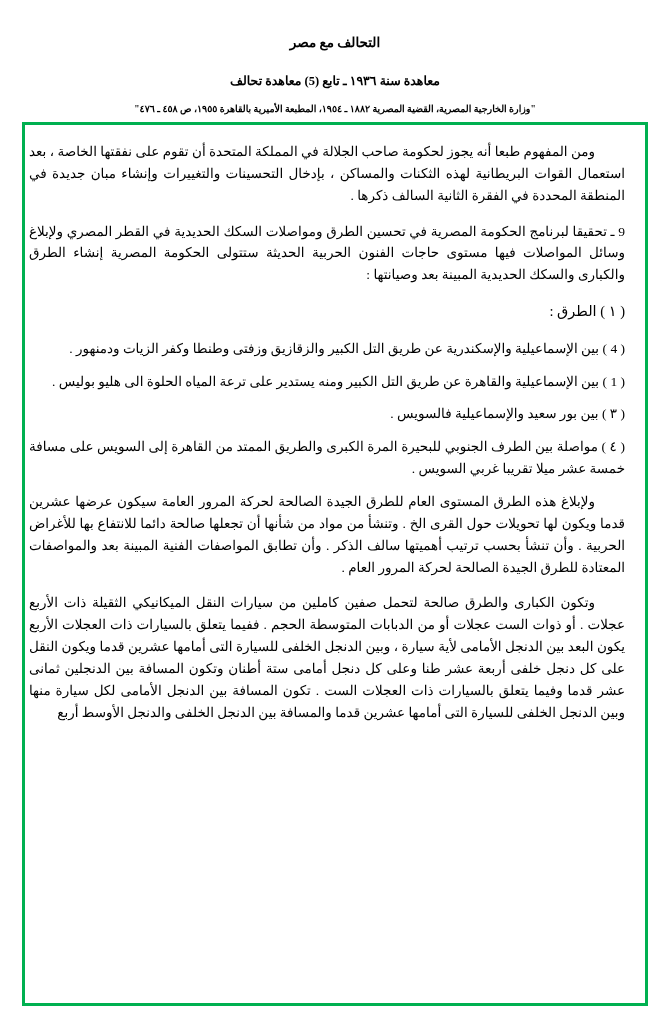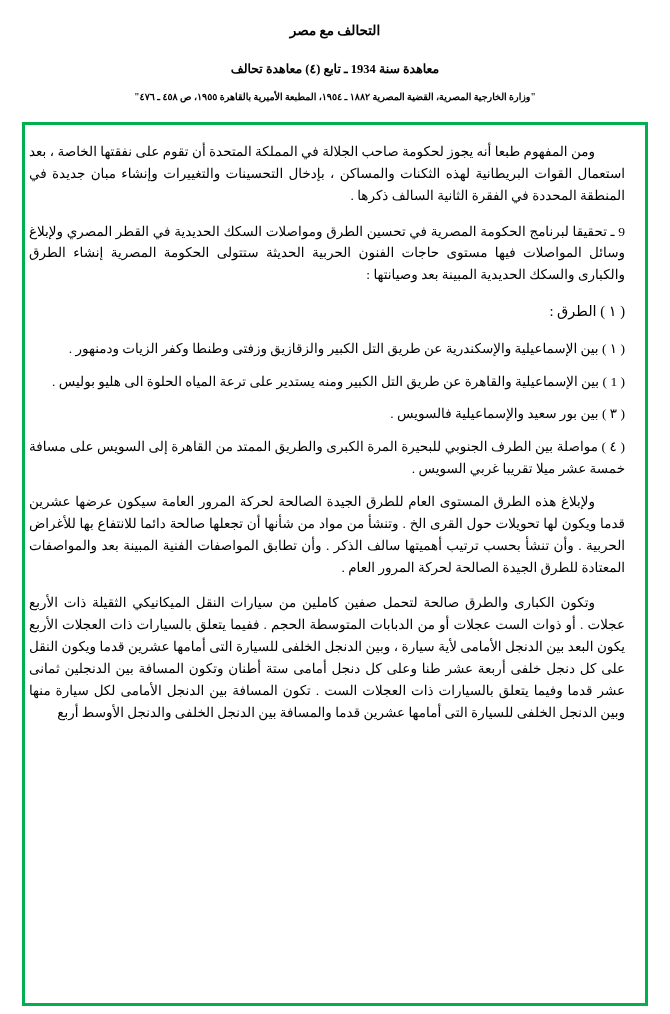--- a/index.html
+++ b/index.html
@@ -18,21 +18,21 @@
   .page {
     width: 670px;
     height: 1014px;
     position: relative;
     box-sizing: border-box;
   }
 
   
   .header {
     text-align: center;
-    padding-top: 22px;
+    padding-top: 34px;
   }
   .header .title {
     font-size: 13.5px;
     font-weight: bold;
     letter-spacing: 0px;
     margin-bottom: 22px;
     direction: rtl;
   }
   .header .subtitle {
     font-size: 12.5px;
@@ -89,30 +89,30 @@
     margin-bottom: 0;
   }
 </style>
 </head>
 <body>
 
 <div class="page">
 
   <div class="header">
     <div class="title">التحالف مع مصر</div>
-    <div class="subtitle">معاهدة سنة 1934 ـ تابع (٤) معاهدة تحالف</div>
+    <div class="subtitle">معاهدة سنة ١٩٣٦ ـ تابع (5) معاهدة تحالف</div>
     <div class="source">"وزارة الخارجية المصرية، القضية المصرية ١٨٨٢ ـ ١٩٥٤، المطبعة الأميرية بالقاهرة ١٩٥٥، ص ٤٥٨ ـ ٤٧٦"</div>
   </div>
 
   <div class="frame">
     <div class="frame-inner">
       <p class="para indent">ومن المفهوم طبعا أنه يجوز لحكومة صاحب الجلالة في المملكة المتحدة أن تقوم على نفقتها الخاصة ، بعد استعمال القوات البريطانية لهذه الثكنات والمساكن ، بإدخال التحسينات والتغييرات وإنشاء مبان جديدة في المنطقة المحددة في الفقرة الثانية السالف ذكرها .</p>
       <p class="para">9 ـ تحقيقا لبرنامج الحكومة المصرية في تحسين الطرق ومواصلات السكك الحديدية في القطر المصري ولإبلاغ وسائل المواصلات فيها مستوى حاجات الفنون الحربية الحديثة ستتولى الحكومة المصرية إنشاء الطرق والكبارى والسكك الحديدية المبينة بعد وصيانتها :</p>
       <p class="para center">( ١ ) الطرق :</p>
-      <p class="para small-gap">( ١ ) بين الإسماعيلية والإسكندرية عن طريق التل الكبير والزقازيق وزفتى وطنطا وكفر الزيات ودمنهور .</p>
+      <p class="para small-gap">( 4 ) بين الإسماعيلية والإسكندرية عن طريق التل الكبير والزقازيق وزفتى وطنطا وكفر الزيات ودمنهور .</p>
       <p class="para small-gap">( 1 ) بين الإسماعيلية والقاهرة عن طريق التل الكبير ومنه يستدير على ترعة المياه الحلوة الى هليو بوليس .</p>
       <p class="para small-gap">( ٣ ) بين بور سعيد والإسماعيلية فالسويس .</p>
       <p class="para small-gap">( ٤ ) مواصلة بين الطرف الجنوبي للبحيرة المرة الكبرى والطريق الممتد من القاهرة إلى السويس على مسافة خمسة عشر ميلا تقريبا غربي السويس .</p>
       <p class="para indent">ولإبلاغ هذه الطرق المستوى العام للطرق الجيدة الصالحة لحركة المرور العامة سيكون عرضها عشرين قدما ويكون لها تحويلات حول القرى الخ . وتنشأ من مواد من شأنها أن تجعلها صالحة دائما للانتفاع بها للأغراض الحربية . وأن تنشأ بحسب ترتيب أهميتها سالف الذكر . وأن تطابق المواصفات الفنية المبينة بعد والمواصفات المعتادة للطرق الجيدة الصالحة لحركة المرور العام .</p>
       <p class="para indent last">وتكون الكبارى والطرق صالحة لتحمل صفين كاملين من سيارات النقل الميكانيكي الثقيلة ذات الأربع عجلات . أو ذوات الست عجلات أو من الدبابات المتوسطة الحجم . ففيما يتعلق بالسيارات ذات العجلات الأربع يكون البعد بين الدنجل الأمامى لأية سيارة ، وبين الدنجل الخلفى للسيارة التى أمامها عشرين قدما ويكون النقل على كل دنجل خلفى أربعة عشر طنا وعلى كل دنجل أمامى ستة أطنان وتكون المسافة بين الدنجلين ثمانى عشر قدما وفيما يتعلق بالسيارات ذات العجلات الست . تكون المسافة بين الدنجل الأمامى لكل سيارة منها وبين الدنجل الخلفى للسيارة التى أمامها عشرين قدما والمسافة بين الدنجل الخلفى والدنجل الأوسط أربع</p>
     </div>
   </div>
 
 </div>
 

